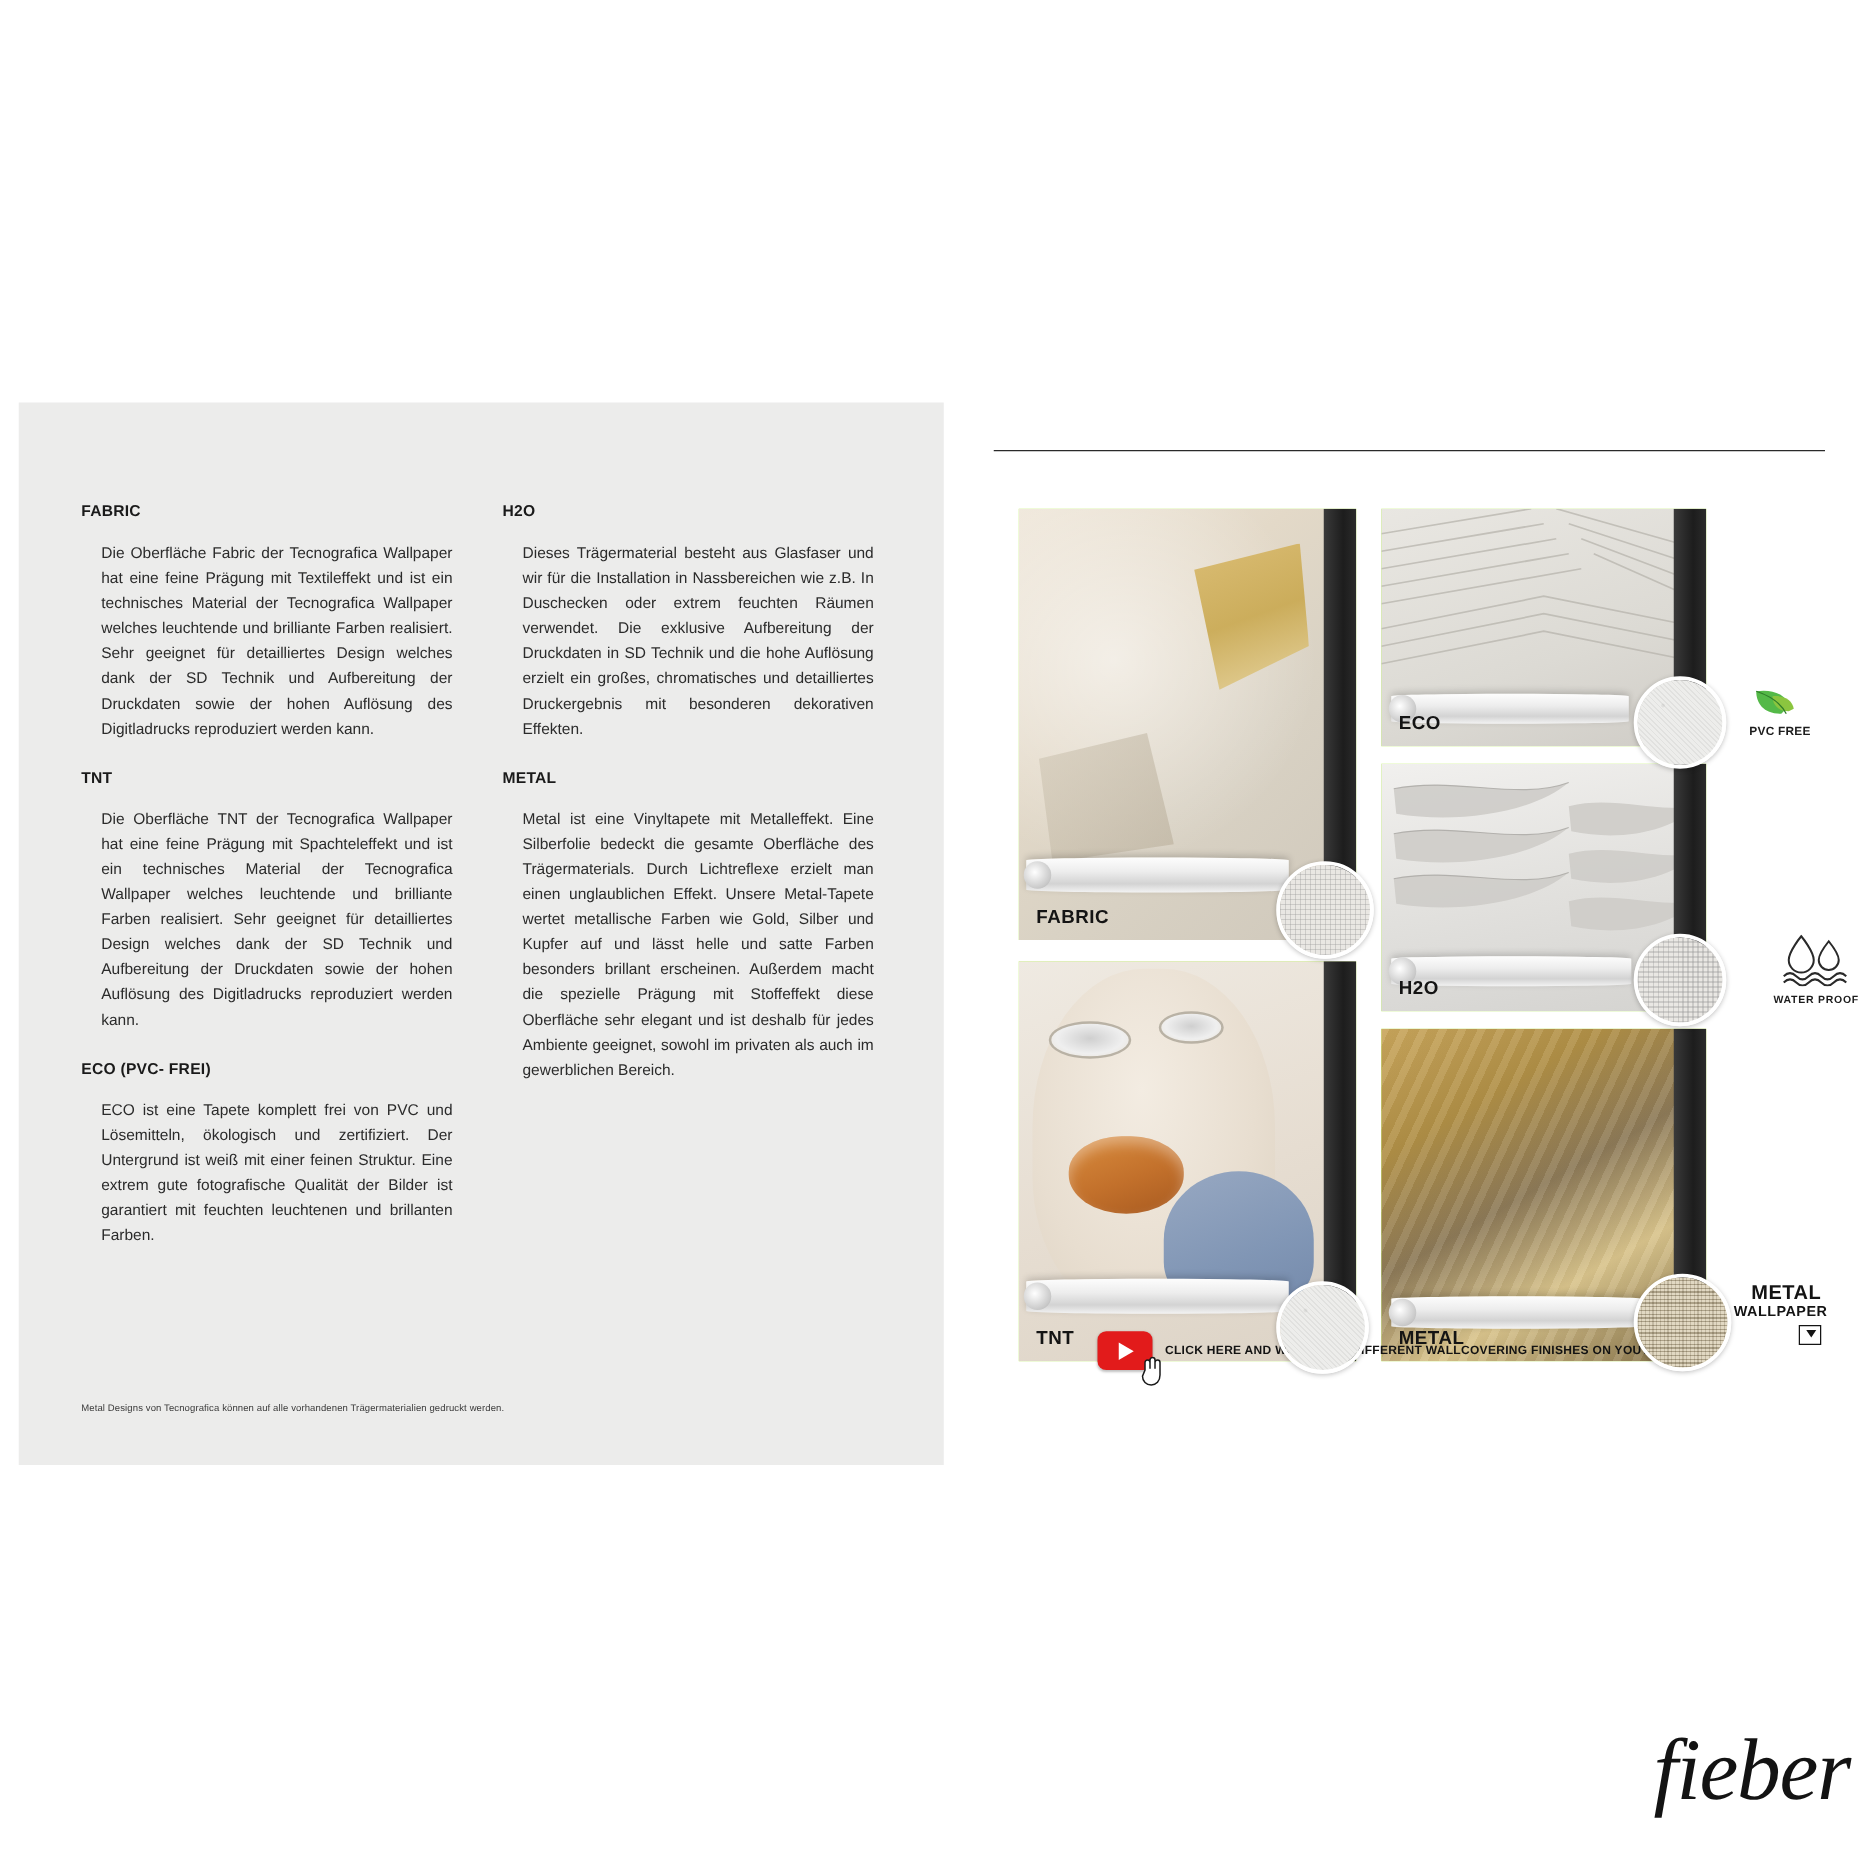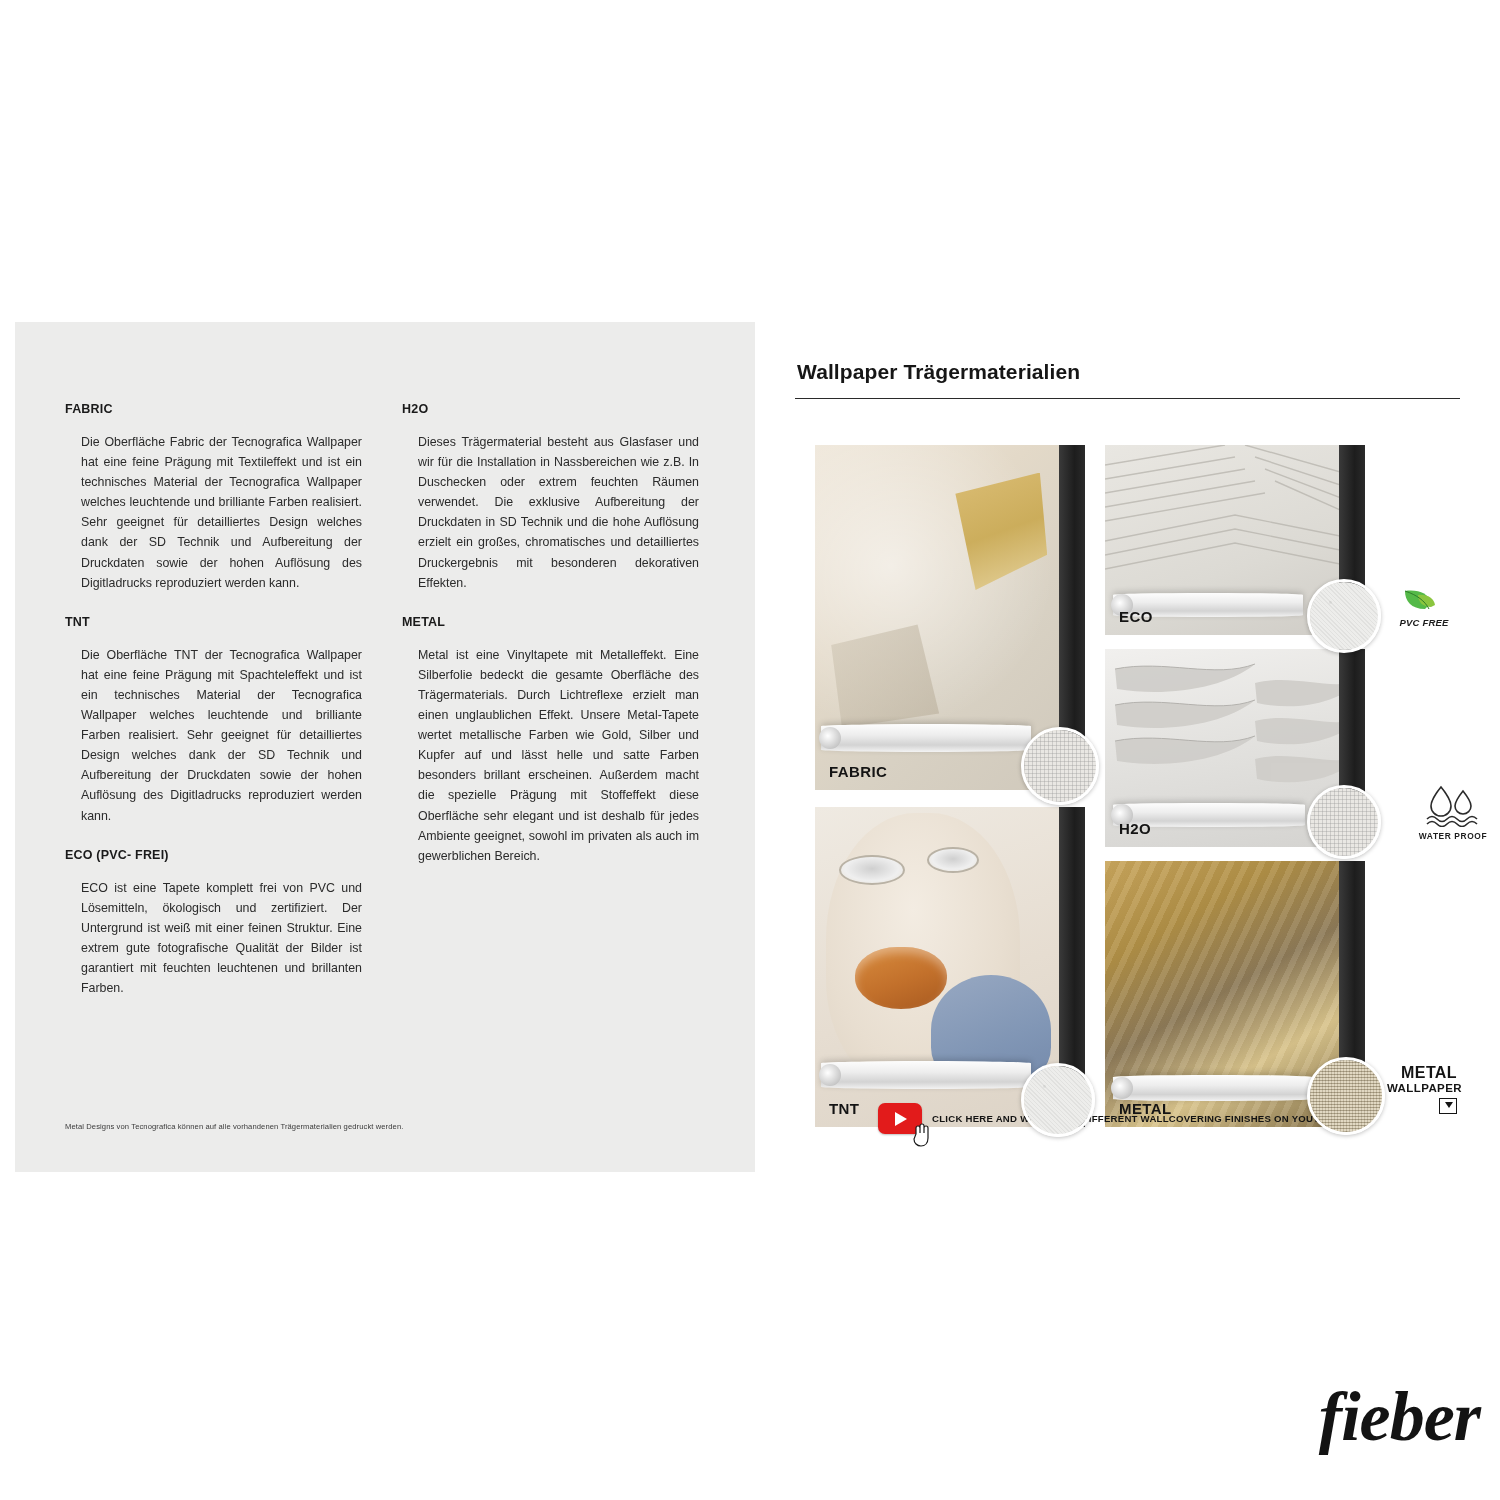--- a/index.html
+++ b/index.html
@@ -288,21 +288,21 @@
   .logo .tapeten {
     font-family:"Liberation Serif", serif;
     font-size: 62px;
     letter-spacing: 4px;
     color:#1b1b1b;
     line-height: .95;
   }
   .logo .fieber {
     font-family:"Liberation Serif", serif;
     font-style: italic;
-    font-weight: bold;
+    font-weight: normal;
     font-size: 70px;
     color:#131313;
     line-height: 1;
     margin-top: -4px;
     letter-spacing: -1px;
   }
 </style>
 </head>
 <body>
 
@@ -334,21 +334,20 @@
             <h3>METAL</h3>
             <p>Metal ist eine Vinyltapete mit Metalleffekt. Eine Silberfolie bedeckt die gesamte Oberfläche des Trägermaterials. Durch Lichtreflexe erzielt man einen unglaublichen Effekt. Unsere Metal-Tapete wertet metallische Farben wie Gold, Silber und Kupfer auf und lässt helle und satte Farben besonders brillant erscheinen. Außerdem macht die spezielle Prägung mit Stoffeffekt diese Oberfläche sehr elegant und ist deshalb für jedes Ambiente geeignet, sowohl im privaten als auch im gewerblichen Bereich.</p>
           </div>
         </div>
       </div>
     </div>
     <div class="footnote">Metal Designs von Tecnografica können auf alle vorhandenen Trägermaterialien gedruckt werden.</div>
   </div>
 
   <div class="right-panel">
-    <h2 class="right-title">Wallpaper Trägermaterialien</h2>
     <div class="rule"></div>
 
     <div class="grid">
 
       <div class="tile" style="left:20px; top:18px; width:270px; height:345px;">
         <div class="art-fabric">
           <div class="fab-shape1"></div>
           <div class="fab-shape2"></div>
           <div class="fab-shape3"></div>
         </div>
@@ -370,21 +369,21 @@
             </g>
           </svg>
         </div>
         <div class="edge"></div>
         <div class="tube" style="left:8px; bottom:18px; width:190px; height:24px;"></div>
         <div class="label">ECO</div>
       </div>
       <div class="bubble" style="left:512px; top:152px; width:74px; height:74px;">
         <div class="bub-tex-fine"></div>
       </div>
-      <div class="side-icon" style="left:596px; top:158px; width:66px;font-style:italic;">
+      <div class="side-icon" style="left:596px; top:158px; width:66px;">
         <svg width="46" height="28" viewBox="0 0 46 28">
           <path d="M24 24 C10 24 4 16 4 6 C16 4 28 8 30 18 Z" fill="#54b948"></path>
           <path d="M30 22 C22 22 17 17 17 10 C26 9 33 13 34 20 Z" fill="#8bc53f"></path>
           <path d="M4 6 C16 10 24 16 28 24" stroke="#2f7d2a" stroke-width="1" fill="none"></path>
         </svg>
         <div class="pvc-free-text">PVC FREE</div>
       </div>
 
       <div class="tile" style="left:310px; top:222px; width:260px; height:198px;">
         <div class="art-h2o">

